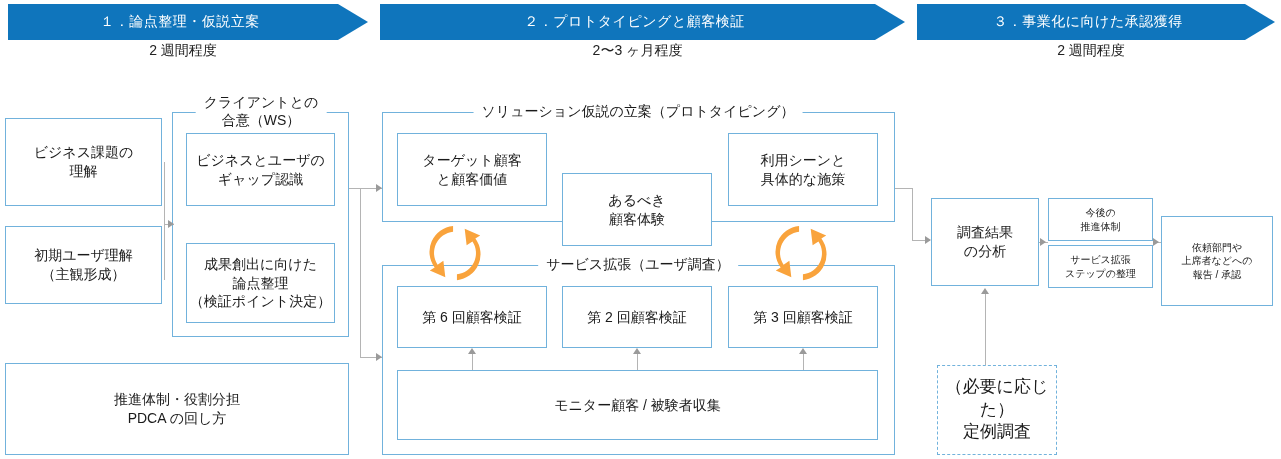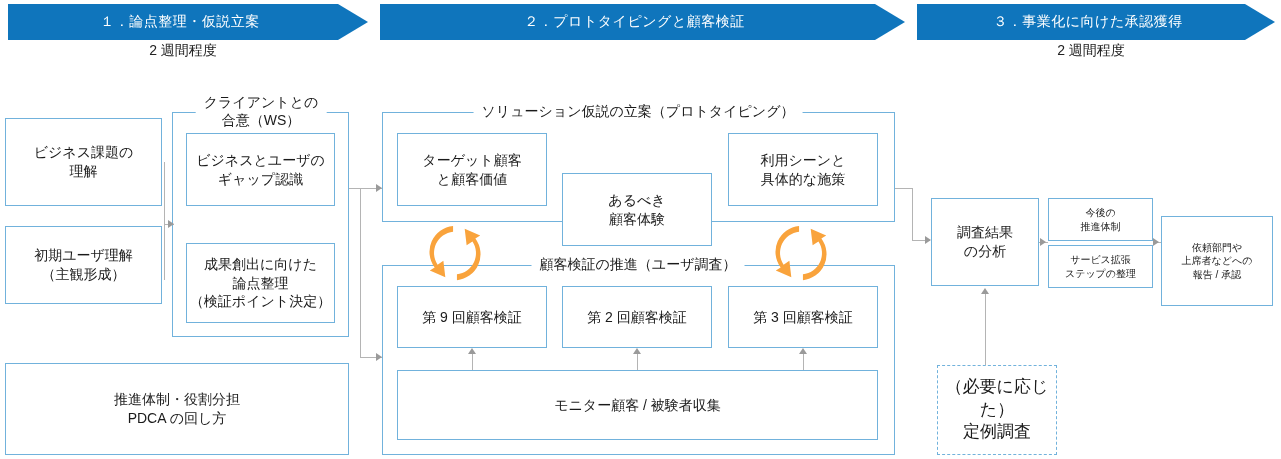--- a/index.html
+++ b/index.html
@@ -61,20 +61,21 @@
   <div class="banner" style="left:8px;top:4px;width:360px;">
     <div class="chev" style="clip-path:polygon(0 0, 330px 0, 360px 18px, 330px 36px, 0 36px);"></div>
     <span class="label">１．論点整理・仮説立案</span>
   </div>
   <div class="subnote" style="left:8px;top:42px;width:350px;">2 週間程度</div>
 
   <div class="banner" style="left:380px;top:4px;width:525px;">
     <div class="chev" style="clip-path:polygon(0 0, 495px 0, 525px 18px, 495px 36px, 0 36px);"></div>
     <span class="label">２．プロトタイピングと顧客検証</span>
   </div>
+  <div class="subnote" style="left:380px;top:42px;width:515px;">2〜3 ヶ月程度</div>
 
   <div class="banner" style="left:917px;top:4px;width:358px;">
     <div class="chev" style="clip-path:polygon(0 0, 328px 0, 358px 18px, 328px 36px, 0 36px);"></div>
     <span class="label">３．事業化に向けた承認獲得</span>
   </div>
   <div class="subnote" style="left:917px;top:42px;width:348px;">2 週間程度</div>
 
   <div class="box" style="left:5px;top:118px;width:157px;height:88px;white-space:pre-line;">ビジネス課題の
 理解</div>
 
@@ -110,23 +111,23 @@
   <div class="group-title" style="left:638px;top:112px;">ソリューション仮説の立案（プロトタイピング）</div>
 
   <div class="box" style="left:397px;top:133px;width:150px;height:73px;white-space:pre-line;">ターゲット顧客
 と顧客価値</div>
   <div class="box" style="left:562px;top:133px;width:150px;height:73px;white-space:pre-line;margin-top:40px;">あるべき
 顧客体験</div>
   <div class="box" style="left:728px;top:133px;width:150px;height:73px;white-space:pre-line;">利用シーンと
 具体的な施策</div>
 
   <div class="group" style="left:382px;top:265px;width:513px;height:190px;"></div>
-  <div class="group-title" style="left:638px;top:265px;">顧客検証の推進（ユーザ調査）</div>
+  <div class="group-title" style="left:638px;top:265px;">サービス拡張（ユーザ調査）</div>
 
-  <div class="box" style="left:397px;top:286px;width:150px;height:62px;">第 9 回顧客検証</div>
+  <div class="box" style="left:397px;top:286px;width:150px;height:62px;">第 6 回顧客検証</div>
   <div class="box" style="left:562px;top:286px;width:150px;height:62px;">第 2 回顧客検証</div>
   <div class="box" style="left:728px;top:286px;width:150px;height:62px;">第 3 回顧客検証</div>
 
   <div class="box" style="left:397px;top:370px;width:481px;height:70px;">モニター顧客 / 被験者収集</div>
 
   <div class="ln v" style="left:472px;top:352px;height:18px;"></div>
   <div class="ahu" style="left:468px;top:348px;"></div>
   <div class="ln v" style="left:637px;top:352px;height:18px;"></div>
   <div class="ahu" style="left:633px;top:348px;"></div>
   <div class="ln v" style="left:803px;top:352px;height:18px;"></div>

